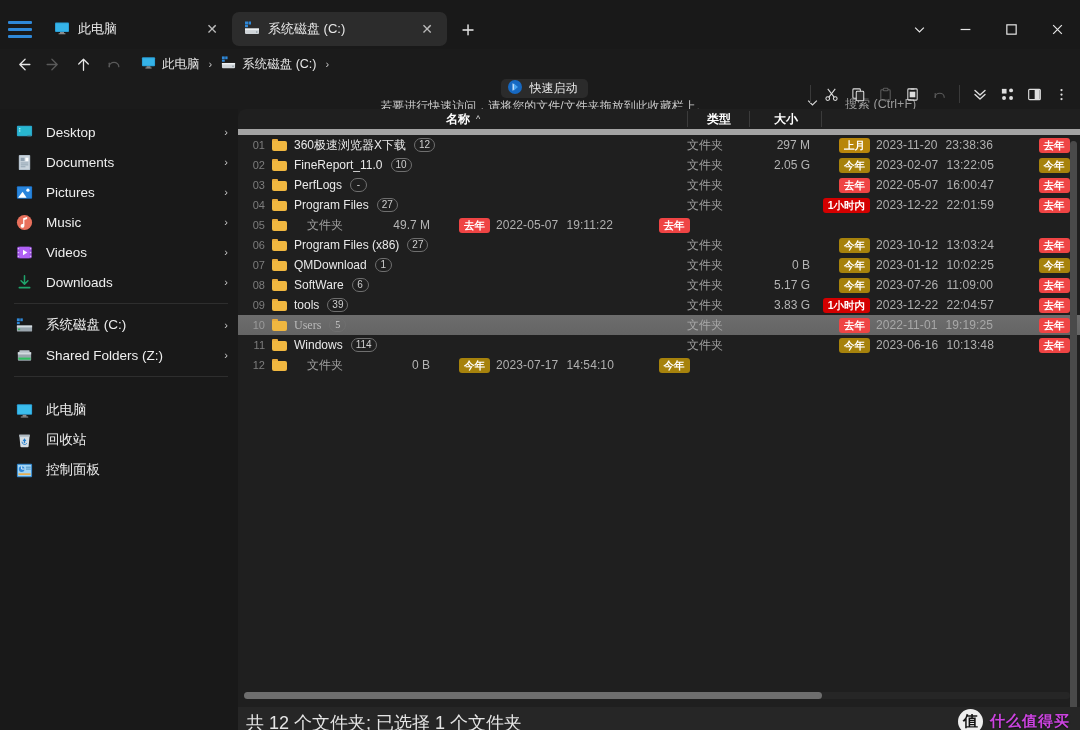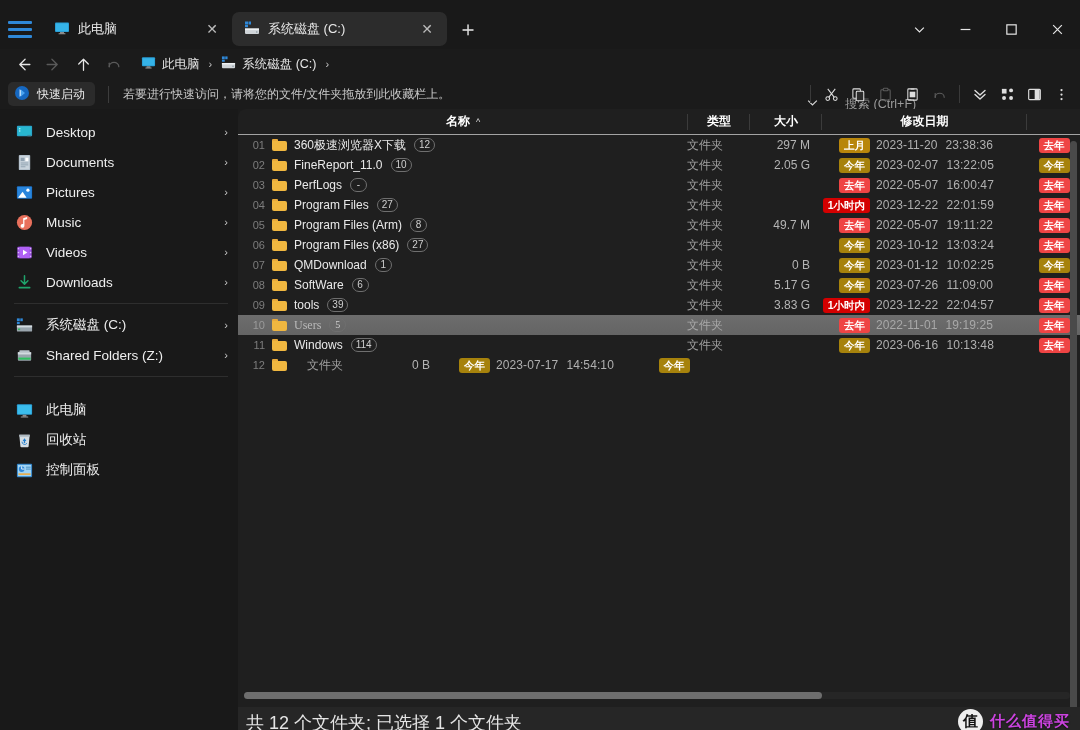--- a/index.html
+++ b/index.html
@@ -74,21 +74,21 @@
     position: absolute; left: 806px; top: 47px; color: #d6d6d6; font-size: 11px; cursor: pointer;
   }
   .searchbox {
     position: absolute; left: 845px; top: 40px; height: 30px;
     display: flex; align-items: center; font-size: 12.5px; color: #9a9a9a; cursor: text;
   }
 
   
   .qabar {
     position: absolute; left: 0; top: 70px; width: 1080px; height: 30px;
-    display: flex; align-items: center; padding-left: 8px;
+    display: flex; align-items: center; padding-left: 8px; flex-direction: column;
   }
   .qa-chip {
     display: flex; align-items: center; gap: 7px; height: 24px;
     padding: 0 10px 0 6px; border-radius: 5px; background: #2b2b2b;
     font-size: 12px; color: #eaeaea; cursor: pointer;
   }
   .qa-divider { width: 1px; height: 17px; background: #3d3d3d; margin: 0 14px 0 13px; }
   .qa-hint { font-size: 12px; color: #c9c9c9; }
 
   .toolbar-right {
@@ -118,21 +118,21 @@
   .side-gap { height: 12px; }
 
   
   .content {
     position: absolute; left: 238px; top: 100px; width: 842px; height: 630px;
     background: #1f1f1f; border-top-left-radius: 8px;
     overflow: hidden;
   }
   .colhead {
     position: relative; height: 26px; display: flex; align-items: center;
-    border-bottom: 1px solid #a3a3a3; font-size: 12px; color: #ffffff; font-weight: bold;
+    border-bottom: 6px solid #a3a3a3; font-size: 12px; color: #ffffff; font-weight: bold;
   }
   .ch { display: flex; align-items: center; justify-content: center; height: 26px; position: relative; }
   .ch::after {
     content: ""; position: absolute; right: 0; top: 5px; height: 16px; width: 1px; background: #3b3b3b;
   }
   .ch.nosep::after { display: none; }
   .ch-name { width: 450px; justify-content: center; }
   .ch-type { width: 62px; }
   .ch-size { width: 72px; }
   .ch-date { width: 205px; }
@@ -588,23 +588,20 @@
       <div class="ch ch-name">
         <span>名称</span>
         <span class="sort-caret">^</span>
       </div>
       <div class="ch ch-type">
         <span>类型</span>
       </div>
       <div class="ch ch-size">
         <span>大小</span>
       </div>
-      <div class="ch ch-date">
-        <span>修改日期</span>
-      </div>
       <div class="ch ch-tail nosep"></div>
     </div>
 
     <div class="rows" id="rows">
         <div class="row">
           <div class="c-idx">01</div>
           <div class="c-folder">
             <span class="folder-ico">
               <span class="tab2"></span>
               <span class="body"></span>
@@ -690,24 +687,20 @@
             <span class="badge b-lastyear">去年</span>
           </div>
         </div>
         <div class="row">
           <div class="c-idx">05</div>
           <div class="c-folder">
             <span class="folder-ico">
               <span class="tab2"></span>
               <span class="body"></span>
             </span>
-          </div>
-          <div class="c-name">
-            <span>Program Files (Arm)</span>
-            <span class="count-pill">8</span>
           </div>
           <div class="c-type">文件夹</div>
           <div class="c-size">49.7 M</div>
           <div class="c-badge">
             <span class="badge b-lastyear">去年</span>
           </div>
           <div class="c-date"><span>2022-05-07</span><span class="t">19:11:22</span></div>
           <div class="c-badge2">
             <span class="badge b-lastyear">去年</span>
           </div>

